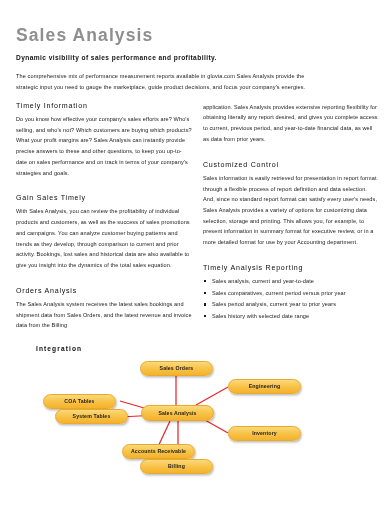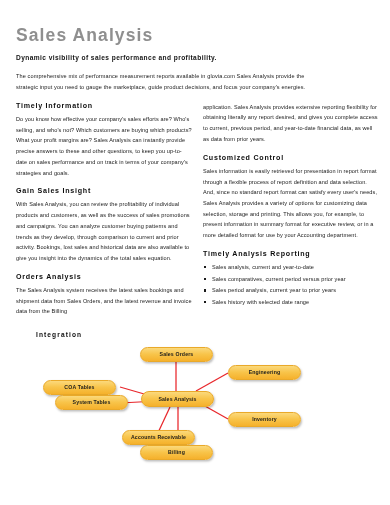--- a/index.html
+++ b/index.html
@@ -52,27 +52,27 @@
     display: flex;
     gap: 11px;
     margin-left: 2px;
   }
   .col {
     width: 176px;
     flex: 0 0 176px;
   }
   .sec-head {
     font-size: 7.1px;
-    font-weight: bold;
+    font-weight: normal;
     color: #0d0d0d;
     letter-spacing: 0.75px;
     margin: 0 0 3px 0;
     line-height: 1.3;
   }
-  .sec-head.tight-top { margin-top: 9px; }
+  .sec-head.tight-top { margin-top: 16px; }
   .body-text {
     font-size: 5.55px;
     color: #1a1a1a;
     line-height: 1.93;
     margin: 0 0 0 0;
     letter-spacing: 0.1px;
   }
   .bullets {
     list-style: none;
     margin: 1px 0 0 0;
@@ -150,21 +150,21 @@
 
   <p id="doc-intro">The comprehensive mix of performance measurement reports available in glovia.com Sales Analysis provide the strategic input you need to gauge the marketplace, guide product decisions, and focus your company's energies.</p>
 
   <div class="columns">
 
     <div class="col">
 
       <div class="sec-head">Timely Information</div>
       <p class="body-text">Do you know how effective your company's sales efforts are?  Who's selling, and who's not?  Which customers are buying which products?  What your profit margins are?  Sales Analysis can instantly provide precise answers to these and other questions, to keep you up-to-date on sales performance and on track in terms of your company's strategies and goals.</p>
 
-      <div class="sec-head tight-top">Gain Sales Insight</div>
+      <div class="sec-head tight-top">Gain Sales Timely</div>
       <p class="body-text">With Sales Analysis, you can review the profitability of individual products and customers, as well as the success of sales promotions and campaigns.  You can analyze customer buying patterns and trends as they develop, through comparison to current and prior activity.  Bookings, lost sales and historical data are also available to give you insight into the dynamics of the total sales equation.</p>
 
       <div class="sec-head tight-top">Orders Analysis</div>
       <p class="body-text">The Sales Analysis system receives the latest sales bookings and shipment data from Sales Orders, and the latest revenue and invoice data from the Billing</p>
 
     </div>
 
     <div class="col">
 
       <p class="body-text">application.  Sales Analysis provides extensive reporting flexibility for obtaining literally any report desired, and gives you complete access to current, previous period, and year-to-date financial data, as well as data from prior years.</p>

